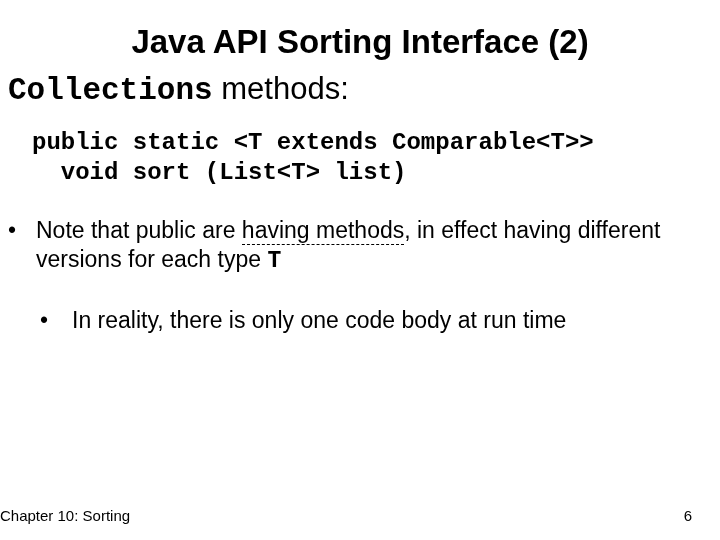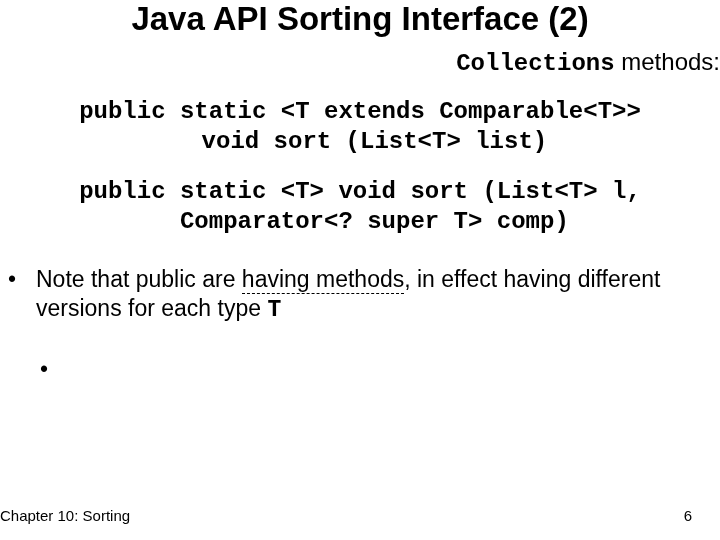--- a/index.html
+++ b/index.html
@@ -15,39 +15,38 @@
   .slide {
     position: relative;
     width: 720px;
     height: 540px;
     box-sizing: border-box;
   }
   .title {
     font-size: 33px;
     font-weight: bold;
     text-align: center;
-    padding-top: 0;
+    padding-top: 23px;
   }
   .subtitle {
-    font-size: 24px;
-    padding: 10px 0 0 20px;
-    text-align: right;
+    font-size: 31px;
+    padding: 10px 0 0 8px;
   }
   .subtitle .mono {
     font-family: "Courier New", Courier, monospace;
     font-weight: bold;
   }
   .code-block {
     font-family: "Courier New", Courier, monospace;
     font-weight: bold;
     font-size: 24px;
     line-height: 1.25;
     white-space: pre;
+    padding-left: 32px;
     margin-top: 20px;
-    text-align: center;
   }
   .bullets {
     margin-top: 28px;
   }
   .bullet-l1 {
     display: flex;
     font-size: 23px;
     line-height: 1.25;
     padding-left: 8px;
   }
@@ -96,32 +95,31 @@
 
   <div class="title">Java API Sorting Interface (2)</div>
 
   <div class="subtitle">
     <span class="mono">Collections</span><span> methods:</span>
   </div>
 
   <div class="code-block">public static &lt;T extends Comparable&lt;T&gt;&gt;
   void sort (List&lt;T&gt; list)</div>
 
-  <div class="code-block">public static &lt;T&gt; void sort (List&lt;T&gt; l,
-  Comparator&lt;? super T&gt; comp)</div>
 
   <div class="bullets">
     <div class="bullet-l1">
       <div class="dot">•</div>
       <div>
         <span>Note that public are </span><span class="dashed-underline">having methods</span><span>, in effect having different versions for each type </span><span class="mono-inline">T</span>
       </div>
     </div>
 
     <div class="bullet-l2">
       <div class="dot">•</div>
+      <div>In reality, there is only one code body at run time</div>
     </div>
   </div>
 
   <div class="footer-center">Chapter 10: Sorting</div>
   <div class="footer-right">6</div>
 
 </div>
 
 </body></html>

